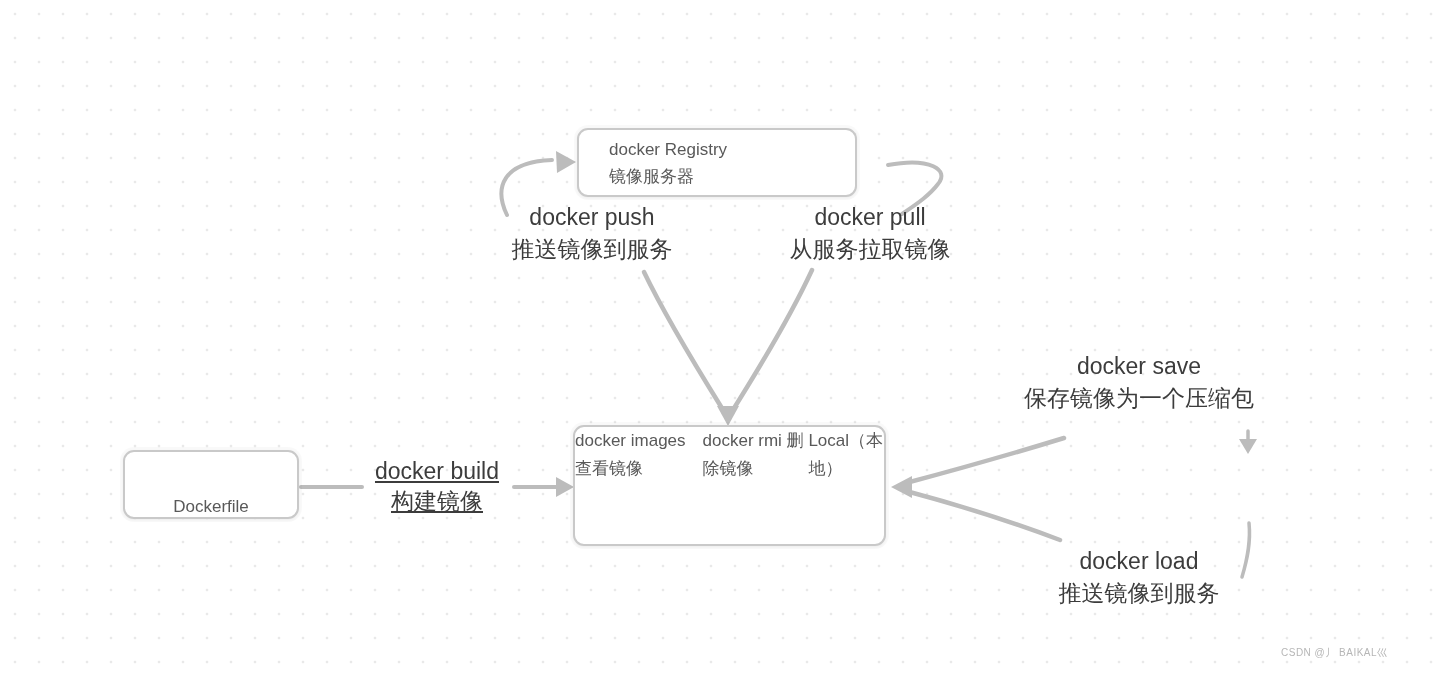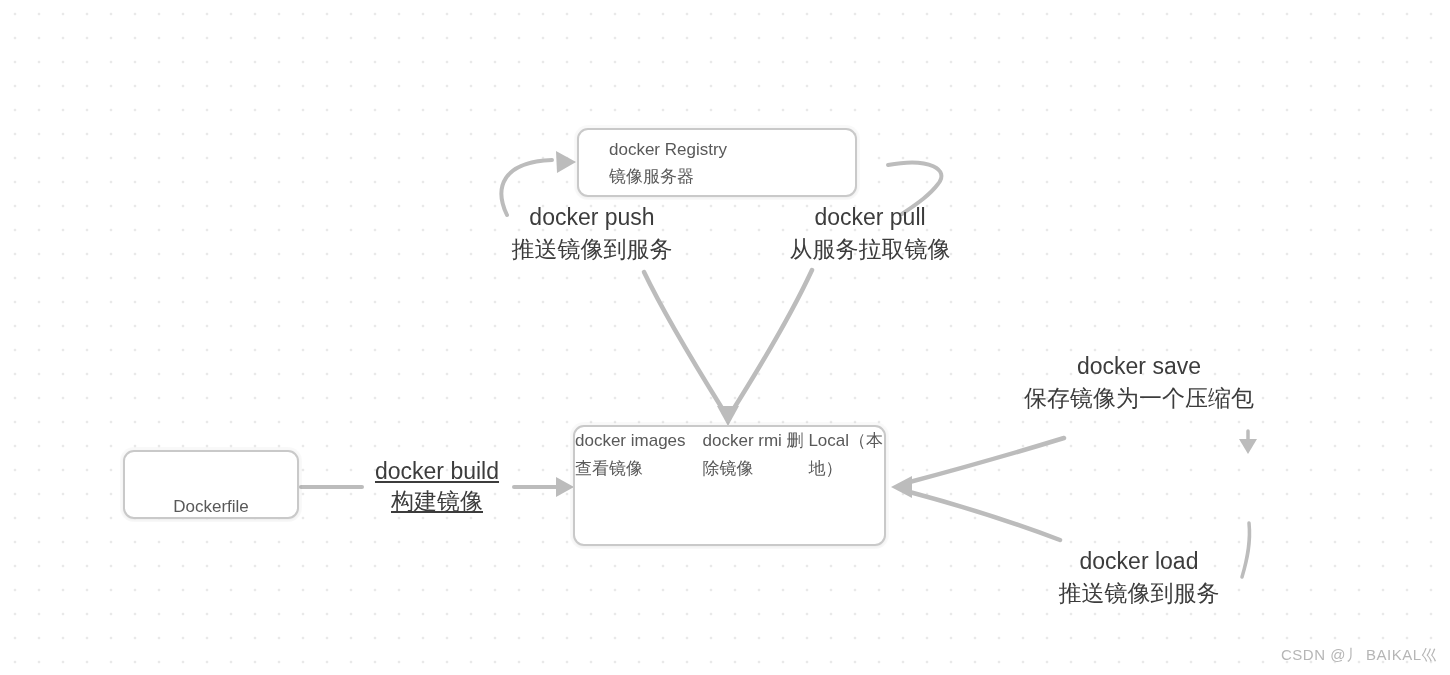--- a/index.html
+++ b/index.html
@@ -69,21 +69,21 @@
     line-height:32px;
   }
   .label.push{left:442px;top:201px;width:300px;}
   .label.pull{left:720px;top:201px;width:300px;}
   .label.build{left:312px;top:456px;width:250px;line-height:30px;text-decoration:underline;}
   .label.save{left:990px;top:350px;width:298px;}
   .label.load{left:990px;top:545px;width:298px;}
   .watermark{
     position:absolute;
     left:1281px;top:646px;
-    font-size:15px;
+    font-size:10px;
     letter-spacing:0.5px;
     color:var(--watermark);
   }
 </style>
 </head>
 <body>
 
 <div class="canvas">
 
   <svg class="connectors" viewBox="0 0 1450 675" xmlns="http://www.w3.org/2000/svg">

